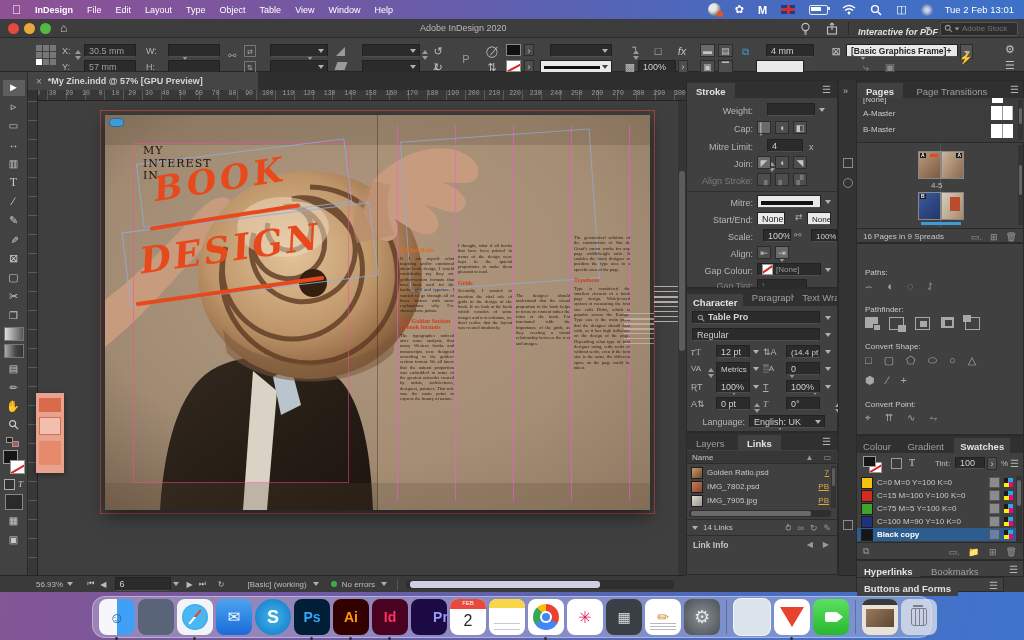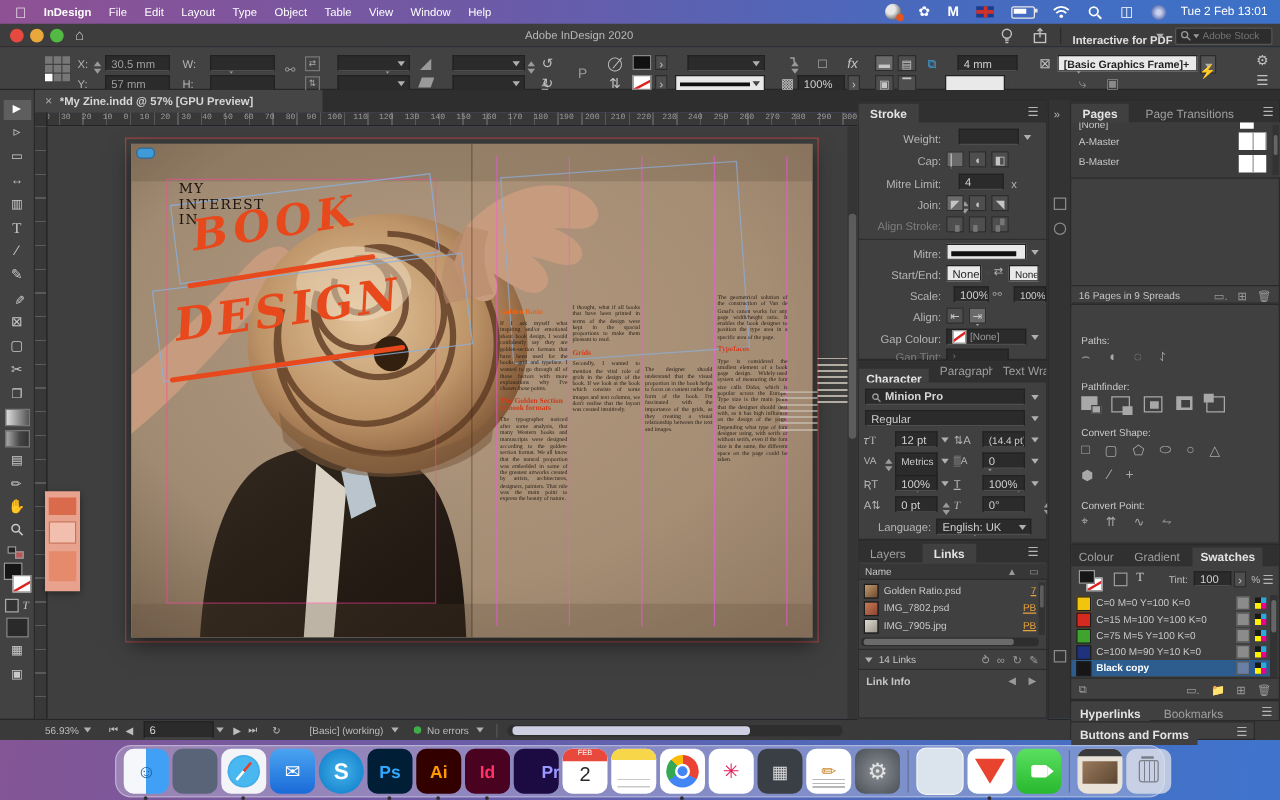--- a/index.html
+++ b/index.html
@@ -89,21 +89,21 @@
     <circle cx="5.5" cy="5" r="3.6" stroke="#c2c2c2" stroke-width="1.1" fill="none"></circle>
     <line x1="4" y1="10" x2="7" y2="10" stroke="#c2c2c2" stroke-width="1.1"></line>
     <line x1="4.3" y1="12" x2="6.7" y2="12" stroke="#c2c2c2" stroke-width="1.1"></line>
     </svg>
   <svg class="abs" width="12" height="13" viewBox="0 0 12 13" style="left:826px;top:3px;">
     <rect x="1.5" y="5" width="9" height="7" stroke="#c2c2c2" stroke-width="1.1" fill="none"></rect>
     <line x1="6" y1="1" x2="6" y2="8" stroke="#c2c2c2" stroke-width="1.1"></line>
     <path d="M4 3 L6 1 L8 3" stroke="#c2c2c2" stroke-width="1.1" fill="none"></path>
     </svg>
   <span class="abs" style="left:848px;top:3px;width:1px;height:13px;background:#2a2a2a;"></span>
-  <span class="abs txt" style="left:858px;top:8px;color:#e0e0e0;font-weight:bold;">Interactive for PDF</span>
+  <span class="abs txt" style="left:858px;top:8px;color:#e0e0e0;font-weight:bold;font-style:italic;">Interactive for PDF</span>
   <span class="abs cvd" style="left:925px;top:8px;"></span>
   <span class="abs" style="left:940px;top:2.5px;width:78px;height:14px;background:#2d2d2d;border:1px solid #555;border-radius:2px;display:flex;align-items:center;">
     <svg width="9" height="9" viewBox="0 0 12 12" style="margin:0 1px 0 3px;">
       <circle cx="5" cy="5" r="3.2" stroke="#9a9a9a" stroke-width="1.4" fill="none"></circle>
       <line x1="7.5" y1="7.5" x2="11" y2="11" stroke="#9a9a9a" stroke-width="1.4"></line>
       </svg>
     <span class="cvd" style="border-top-color:#9a9a9a;transform:scale(.8);"></span>
     <input style="background: transparent; border: 0px; outline: 0px; color: rgb(187, 187, 187); font-size: 8px; width: 52px; font-family: &quot;Liberation Sans&quot;, sans-serif;" placeholder="Adobe Stock">
   </span>
 </div>
@@ -442,21 +442,21 @@
     <span class="ptab on" style="padding:0 6px;">Character</span>
     <span class="ptab" style="padding:0 4px;max-width:38px;overflow:hidden;text-overflow:clip;">Paragraph</span>
     <span class="ptab" style="padding:0 4px;max-width:36px;overflow:hidden;">Text Wrap</span>
     
   </div>
   <span class="abs field" style="left:5px;top:22px;width:128px;height:13px;display:flex;align-items:center;gap:3px;">
     <svg width="8" height="8" viewBox="0 0 12 12">
         <circle cx="5" cy="5" r="3.2" stroke="#9a9a9a" stroke-width="1.6" fill="none"></circle>
         <line x1="7.5" y1="7.5" x2="11" y2="11" stroke="#9a9a9a" stroke-width="1.6"></line>
       </svg>
-    <span style="font-weight:bold;color:#d6d6d6;">Minion Pro</span>
+    <span style="font-weight:bold;color:#d6d6d6;">Table Pro</span>
     </span>
   <span class="abs cvd" style="left:138px;top:27px;"></span>
   <span class="abs field" style="left:5px;top:39px;width:128px;height:13px;">Regular</span>
   <span class="abs cvd" style="left:138px;top:44px;"></span>
   <span class="abs" style="left:4px;top:58px;color:#b5b5b5;font-size:9px;font-family:'Liberation Serif',serif;">𝜏T</span>
   <span class="abs stp" style="left:20px;top:58px;"></span>
   <span class="abs field" style="left:29px;top:56px;width:34px;height:13px;">12 pt</span>
   <span class="abs cvd" style="left:66px;top:61px;"></span>
   <span class="abs" style="left:76px;top:58px;color:#b5b5b5;font-size:9px;">⇅A</span>
   <span class="abs stp" style="left:90px;top:58px;"></span>
@@ -557,20 +557,45 @@
         <b class="abs" style="left:10.5px;top:0;width:1px;height:14px;background:#999;"></b>
       </i>
     <span class="abs mini" style="left:6px;top:27px;color:#c9c9c9;">B-Master</span>
     <i class="abs" style="right:12px;top:26px;width:22px;height:14px;background:#fff;">
         <b class="abs" style="left:10.5px;top:0;width:1px;height:14px;background:#999;"></b>
       </i>
     <div class="abs" style="right:2px;top:2px;width:5px;height:40px;background:#333;">
         <i class="abs" style="left:1px;top:8px;width:3px;height:16px;background:#666;border-radius:2px;"></i>
       </div>
   </div>
+  <div class="abs" style="left:0;top:62px;width:168px;height:85px;overflow:hidden;">
+    <i class="abs" style="left:83px;top:0;width:1px;height:85px;background:#555;"></i>
+    <div class="abs" style="left:61px;top:8px;width:46px;height:28px;display:flex;">
+      <i style="flex:1;background:linear-gradient(135deg,#b99a7c,#7c5a40);border:1px solid #888;position:relative;">
+          <b class="abs" style="left:1px;top:1px;color:#fff;background:#1a1a1a;font-size:5px;line-height:5px;padding:0 1px;font-style:normal;">A</b>
+          <b class="abs" style="right:2px;top:2px;width:8px;height:3px;background:#e8491c;"></b>
+        </i>
+      <i style="flex:1;background:linear-gradient(120deg,#c9b49a,#8a6a4c);border:1px solid #888;position:relative;">
+          <b class="abs" style="right:1px;top:1px;color:#fff;background:#1a1a1a;font-size:5px;line-height:5px;padding:0 1px;font-style:normal;">A</b>
+        </i>
+    </div>
+    <span class="abs mini" style="left:74px;top:38px;">4-5</span>
+    <div class="abs" style="left:61px;top:49px;width:46px;height:28px;display:flex;">
+      <i style="flex:1;background:linear-gradient(135deg,#3a5a9c,#24366a);border:1px solid #888;position:relative;">
+          <b class="abs" style="left:1px;top:1px;color:#fff;background:#1a1a1a;font-size:5px;line-height:5px;padding:0 1px;font-style:normal;">B</b>
+        </i>
+      <i style="flex:1;background:linear-gradient(120deg,#d8cdbd,#a88a6a);border:1px solid #888;position:relative;">
+          <b class="abs" style="left:8px;top:4px;width:10px;height:14px;background:#b84a2e;"></b>
+        </i>
+    </div>
+    <i class="abs" style="left:64px;top:79px;width:40px;height:3px;background:#3f9bd8;"></i>
+    <div class="abs" style="right:2px;top:2px;width:5px;height:80px;background:#333;">
+        <i class="abs" style="left:1px;top:20px;width:3px;height:30px;background:#666;border-radius:2px;"></i>
+      </div>
+  </div>
   <div class="abs" style="left:0;top:147px;width:168px;height:16px;border-top:1px solid #2a2a2a;display:flex;align-items:center;">
     <span style="color:#c5c5c5;font-size:8px;margin-left:6px;flex:1;">16 Pages in 9 Spreads</span>
     <span style="color:#9a9a9a;font-size:9px;margin-right:8px;">▭.</span>
     <span style="color:#9a9a9a;font-size:9px;margin-right:8px;">⊞</span>
     <span style="color:#9a9a9a;font-size:9px;margin-right:8px;">🗑</span>
   </div>
 </div>
 
 <div class="abs panel" style="left:856px;top:243px;width:168px;height:192px;">
   <span class="abs mini" style="left:8px;top:24px;color:#c9c9c9;">Paths:</span>

